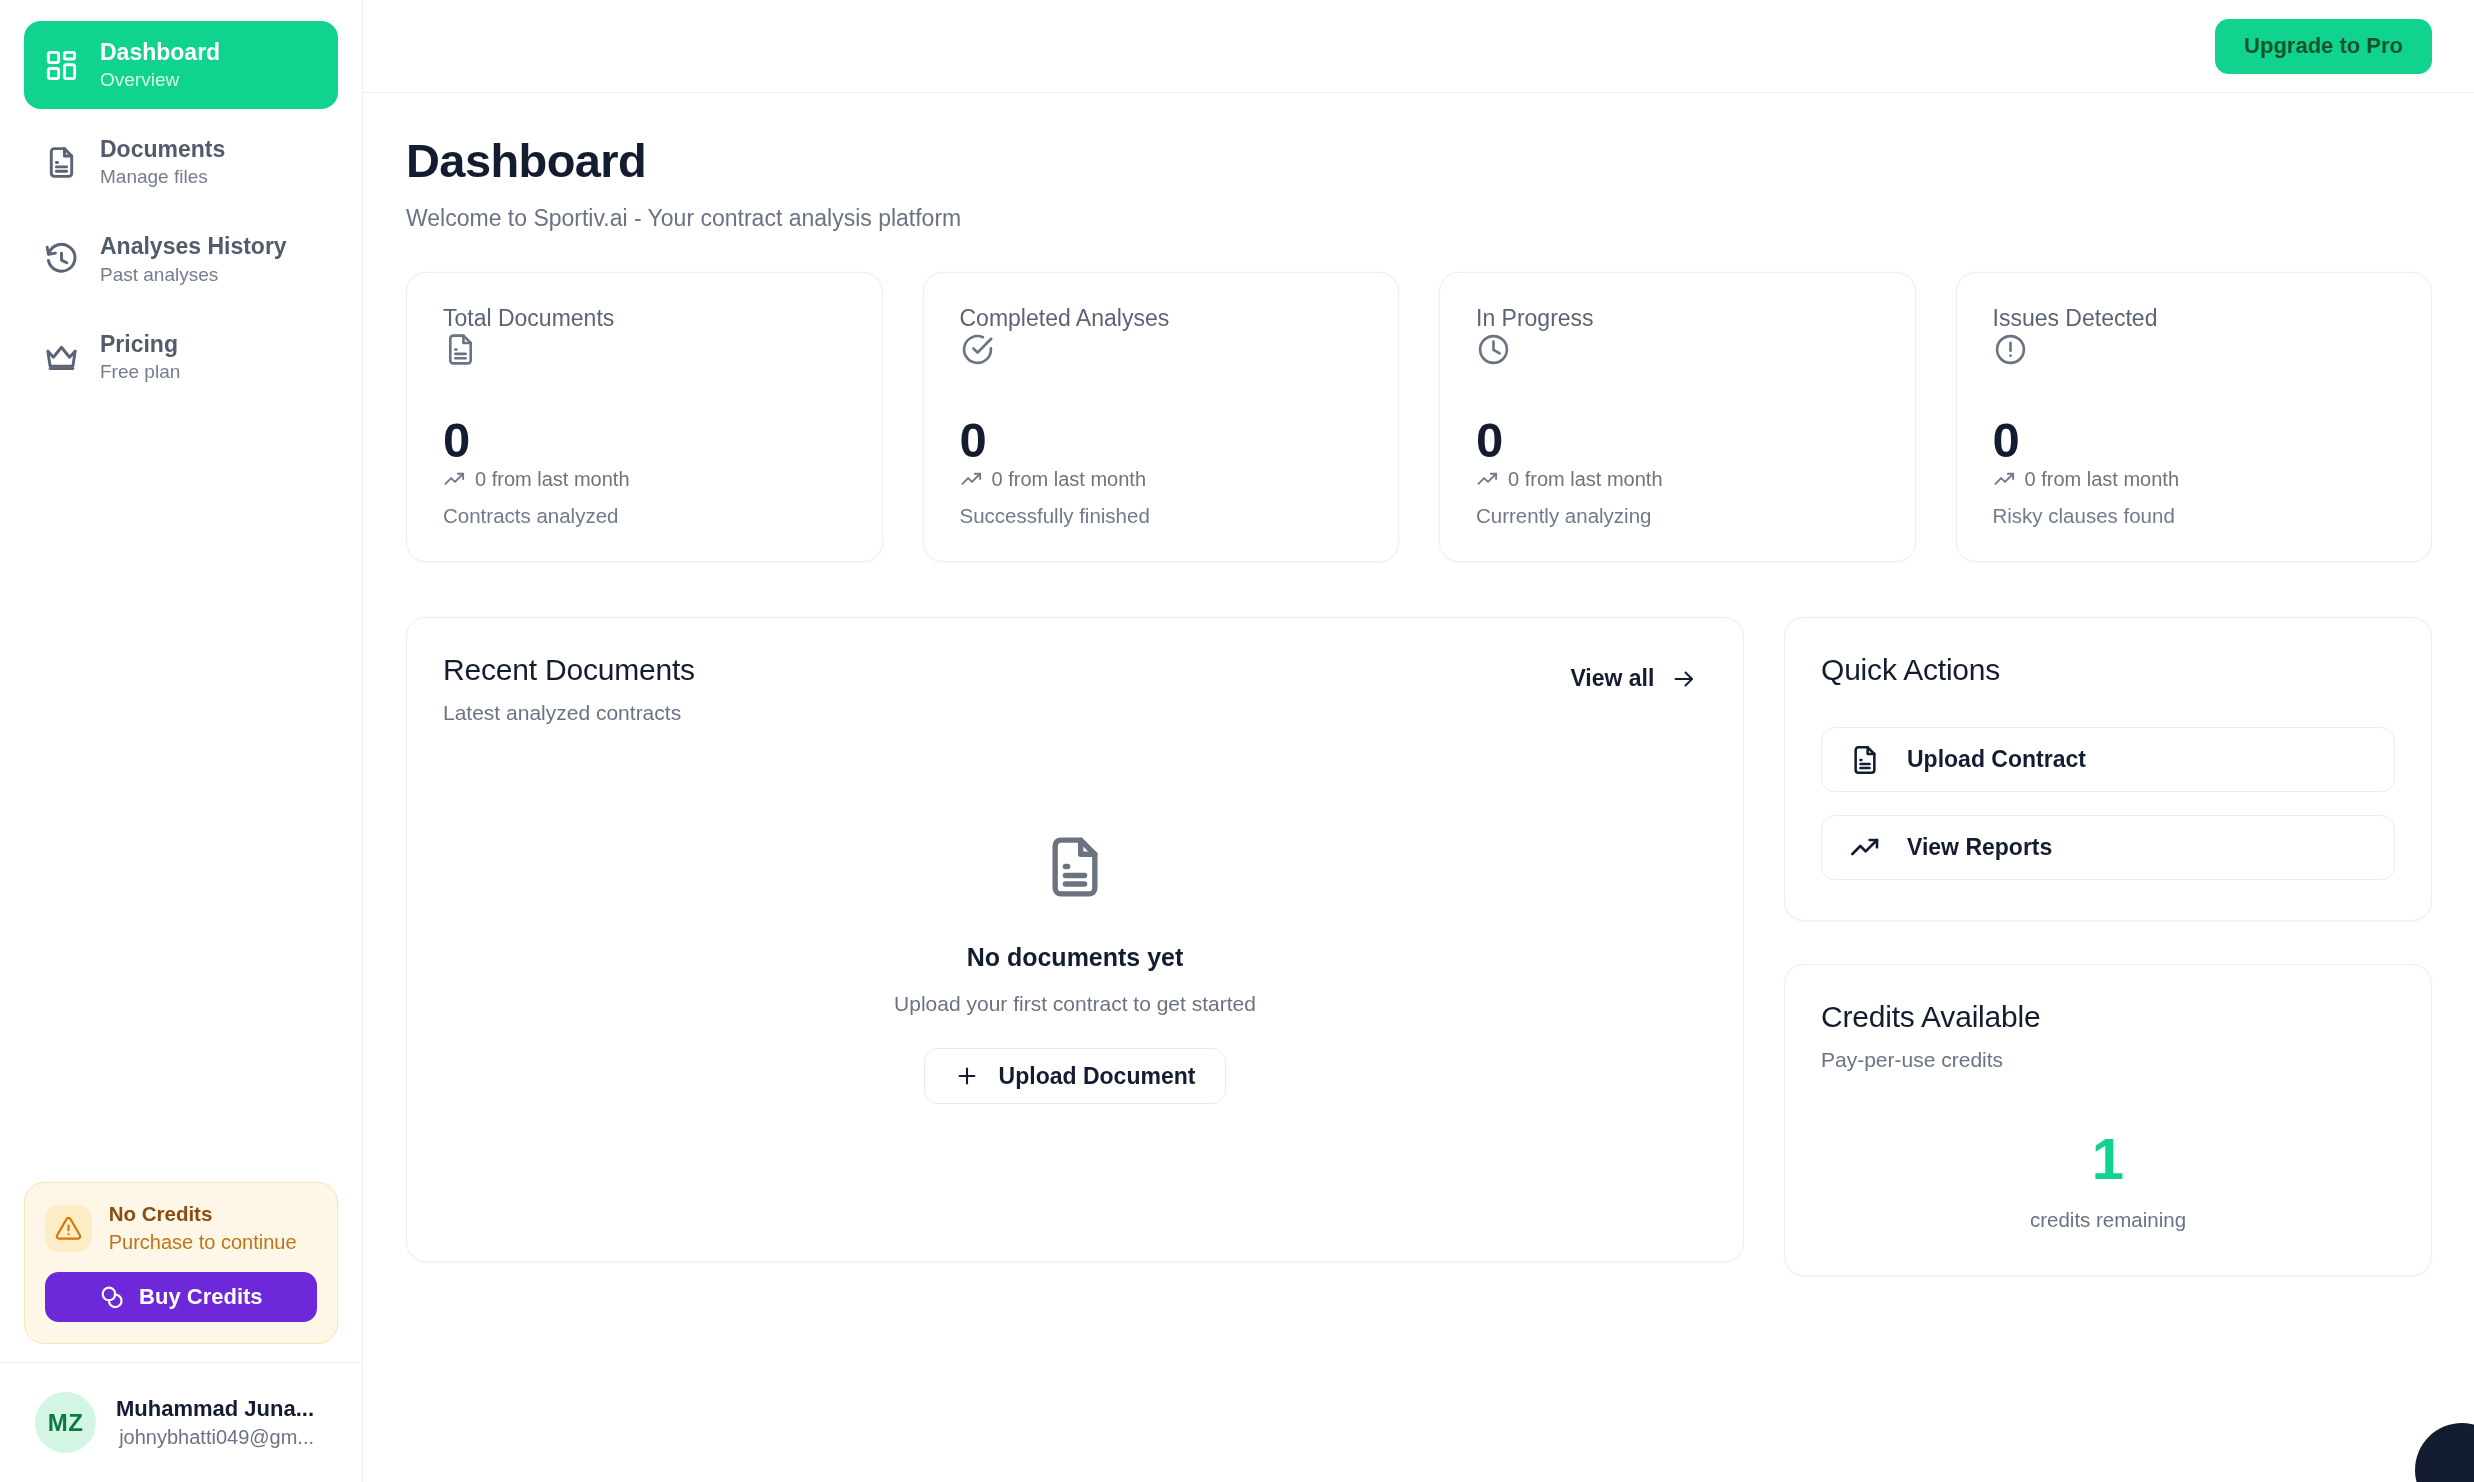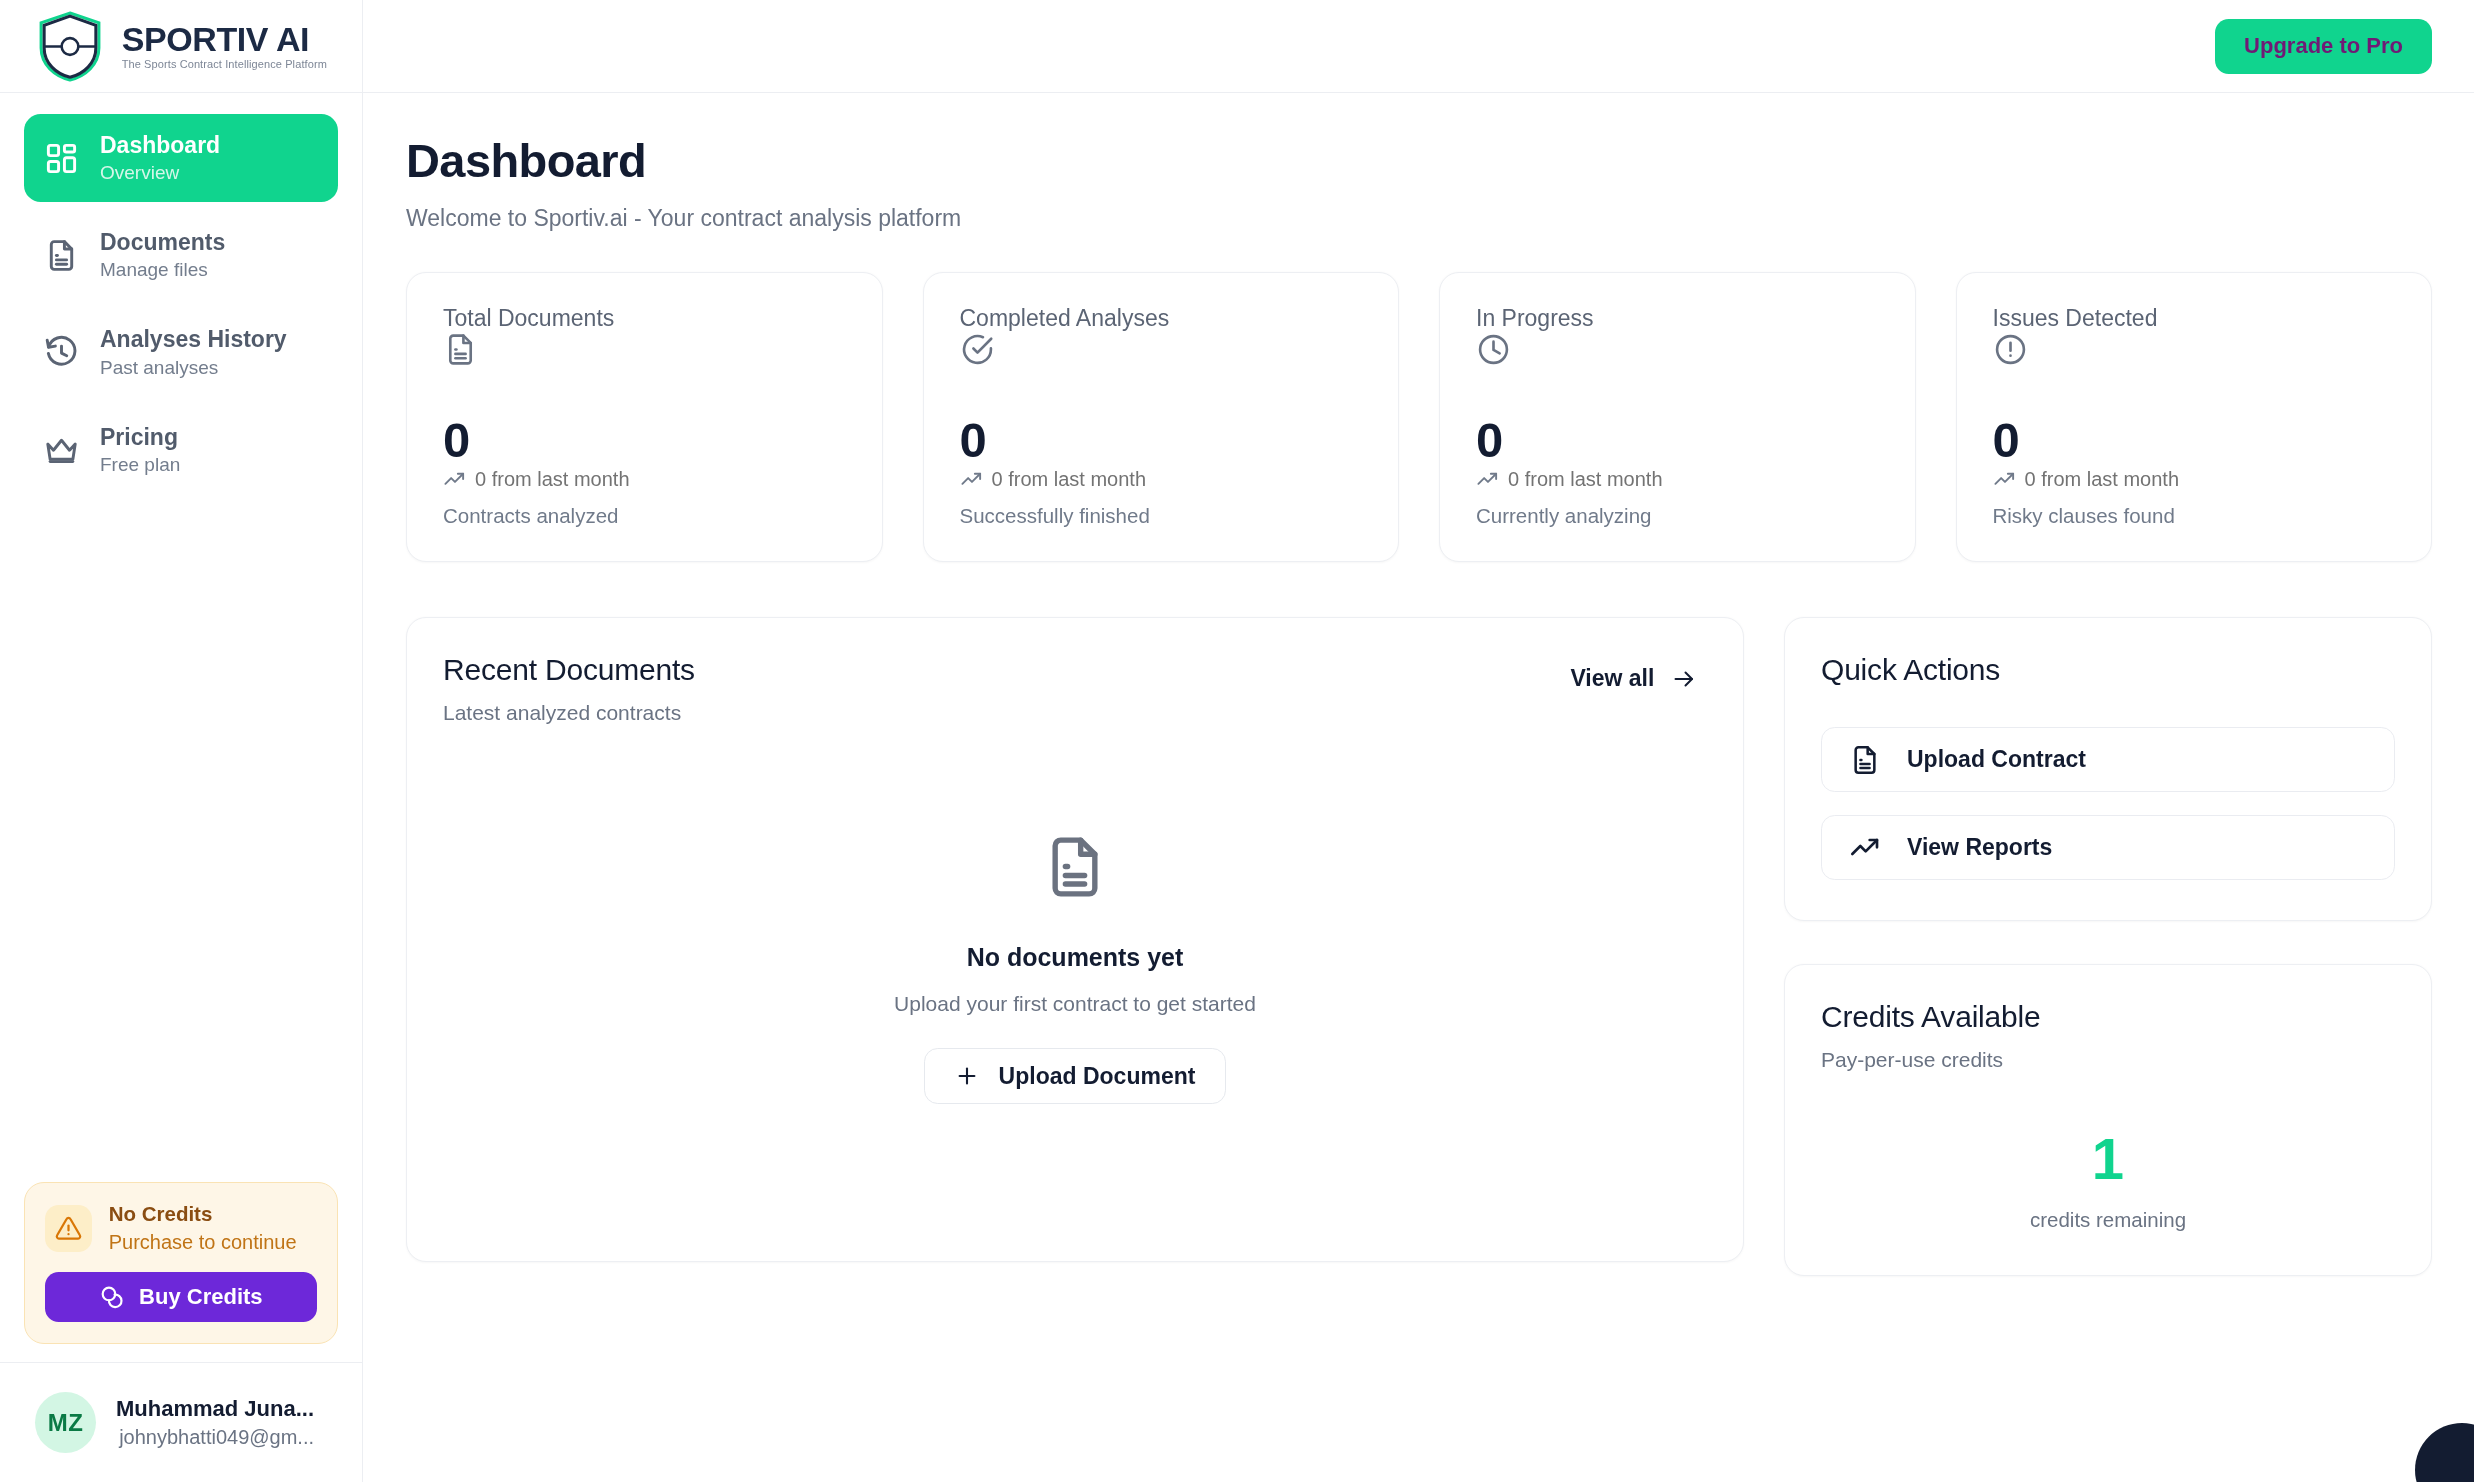--- a/index.html
+++ b/index.html
@@ -93,21 +93,21 @@
 
   
   .main { flex: 1 1 auto; display: flex; flex-direction: column; min-width: 0; }
   .topbar {
     height: 93px; flex: 0 0 93px;
     border-bottom: 1.5px solid #eceef2;
     display: flex; align-items: center; justify-content: flex-end;
     padding-right: 43px;
   }
   .upgrade-btn {
-    background: #10d48e; color: #701a75; border: none;
+    background: #10d48e; color: #14532d; border: none;
     border-radius: 13.7px; height: 55px; padding: 0 29px;
     font-size: 22px; font-weight: 600; cursor: pointer;
     font-family: "Liberation Sans", sans-serif;
   }
   .content { padding: 40px 43px 0 43px; }
   .page-title { font-size: 47px; font-weight: bold; letter-spacing: -0.6px; color: #131c31; }
   .page-sub { font-size: 23px; color: #6a7383; margin-top: 16.7px; }
 
   
   .stats { display: flex; gap: 40px; margin-top: 40px; }
@@ -171,32 +171,20 @@
     background: #131c31; cursor: pointer;
   }
 </style>
 </head>
 <body>
 
 <div class="app">
 
   <aside class="sidebar">
 
-    <div class="brand">
-      <svg class="brand-logo" viewBox="0 0 92 96">
-        <path d="M46 4 L84 17 V50 C84 72 66 87 46 92 C26 87 8 72 8 50 V17 Z" fill="none" stroke="#10d48e" stroke-width="4"></path>
-        <path d="M46 8 L80 20 V50 C80 70 64 84 46 88.5 C28 84 12 70 12 50 V20 Z" fill="none" stroke="#1c2a44" stroke-width="4"></path>
-        <line x1="13" y1="48" x2="79" y2="48" stroke="#1c2a44" stroke-width="3.2"></line>
-        <circle cx="46" cy="48" r="11" fill="#ffffff" stroke="#1c2a44" stroke-width="3.4"></circle>
-      </svg>
-      <div class="brand-text">
-        <div class="brand-name">SPORTIV AI</div>
-        <div class="brand-tag">The Sports Contract Intelligence Platform</div>
-      </div>
-    </div>
 
     <nav class="nav">
 
       <div class="nav-item active">
         <svg class="nav-ico" viewBox="0 0 24 24" fill="none" stroke="#ffffff" stroke-width="2" stroke-linecap="round" stroke-linejoin="round">
           <rect x="3" y="3" width="7" height="7" rx="1.4"></rect>
           <rect x="14" y="3" width="7" height="4.5" rx="1.2"></rect>
           <rect x="3" y="14" width="7" height="7" rx="1.4"></rect>
           <rect x="14" y="11.5" width="7" height="9.5" rx="1.4"></rect>
         </svg>

